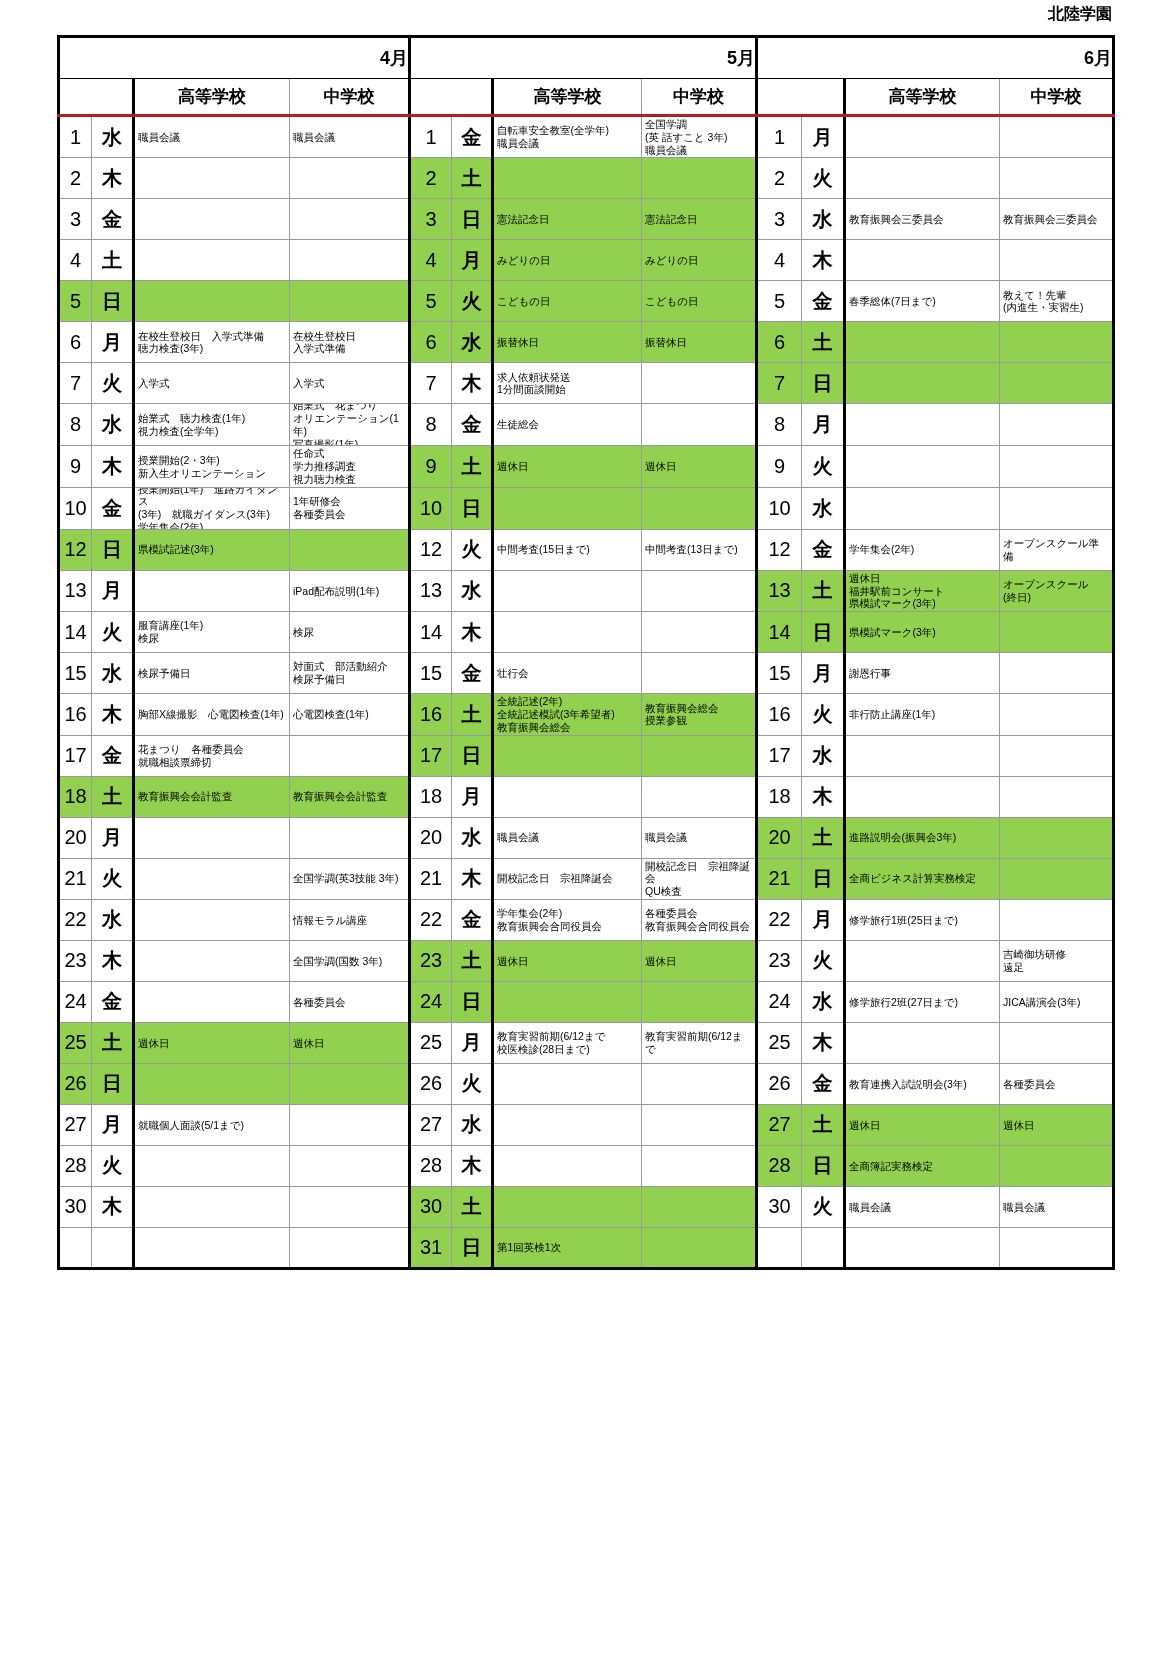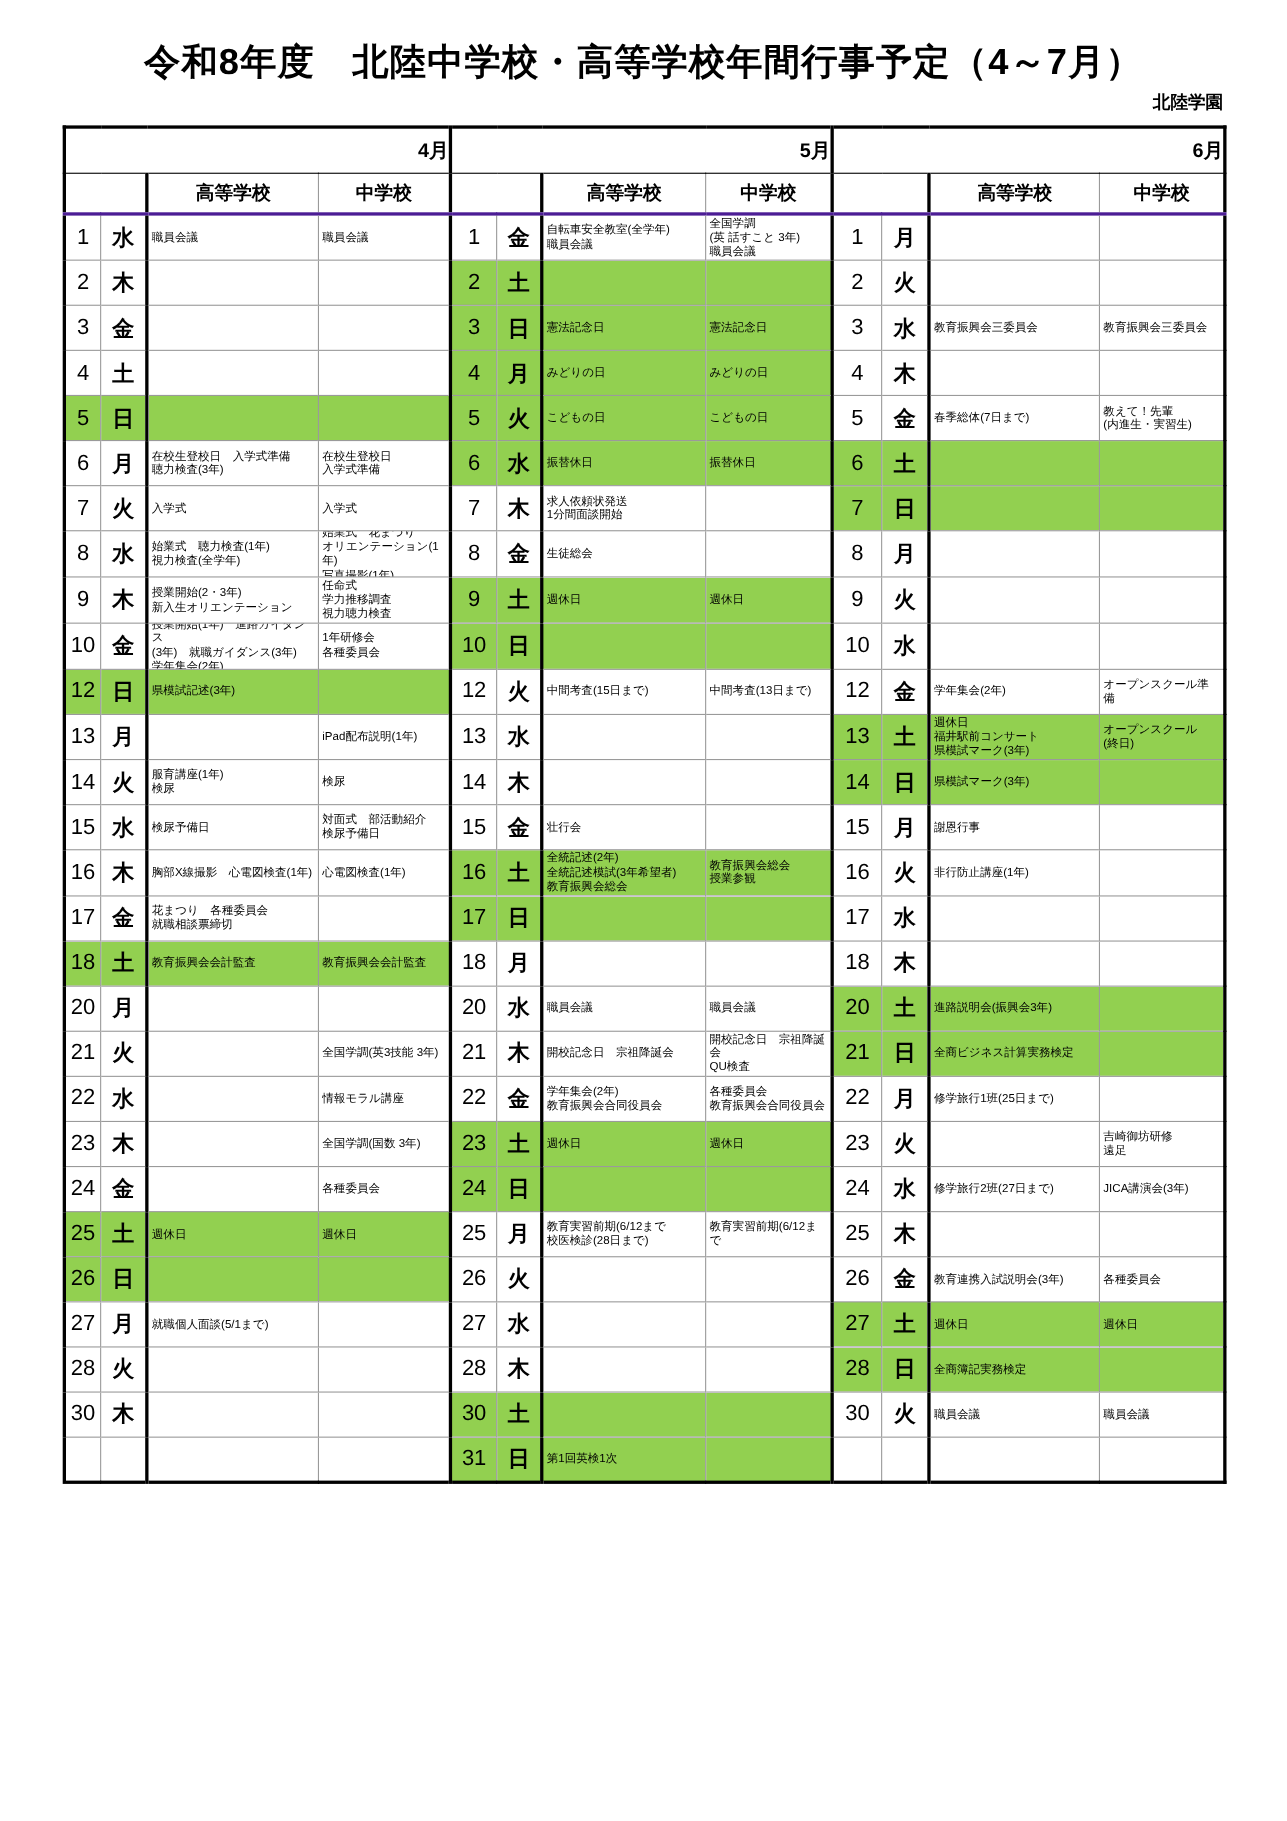--- a/index.html
+++ b/index.html
@@ -18,39 +18,38 @@
   table.sched {
     border-collapse:collapse; table-layout:fixed;
     margin-left:57px; width:1055px;
     border:3px solid #000;
   }
   .sched th, .sched td {
     border-left:1px solid #9a9a9a; border-top:1px solid #9a9a9a;
     padding:0; overflow:hidden;
   }
   .sched thead tr.months-row th { border-bottom:1px solid #000; border-top:none; height:40px; font-size:18px; font-weight:600; text-align:right; }
-  .sched thead tr.schools-row th { border-bottom:3px solid #4c1d95; height:35px; font-size:17px; font-weight:600; text-align:center; }
+  .sched thead tr.schools-row th { border-bottom:3px solid #b91c1c; height:35px; font-size:17px; font-weight:600; text-align:center; }
   .sched .grp-start { border-left:3px solid #000; }
   .sched .after-wd { border-left:3px solid #000; }
   .sched tbody tr { height:41px; }
   td.day-cell { text-align:center; font-size:20px; font-weight:400; }
   td.wd-cell  { text-align:center; font-size:20px; font-weight:700; }
   td.ev-cell  { vertical-align:middle; }
   td.ev-cell .evt {
     max-height:39px; overflow:hidden; padding:1px 3px;
     font-size:10.5px; line-height:1.22; white-space:pre-line;
     display:flex; flex-direction:column; justify-content:center;
   }
   .green { background:#92d050; }
 </style>
 </head>
 <body>
 
 <div class="page">
-  <h1 class="page-title">令和8年度　北陸中学校・高等学校年間行事予定（4～7月）</h1>
   <div class="org-name">北陸学園</div>
   <table class="sched">
     <colgroup>
       <col style="width:33px">
         <col style="width:42px">
         <col style="width:156px">
         <col style="width:120px">
       <col style="width:42px">
         <col style="width:41px">
         <col style="width:149px">

